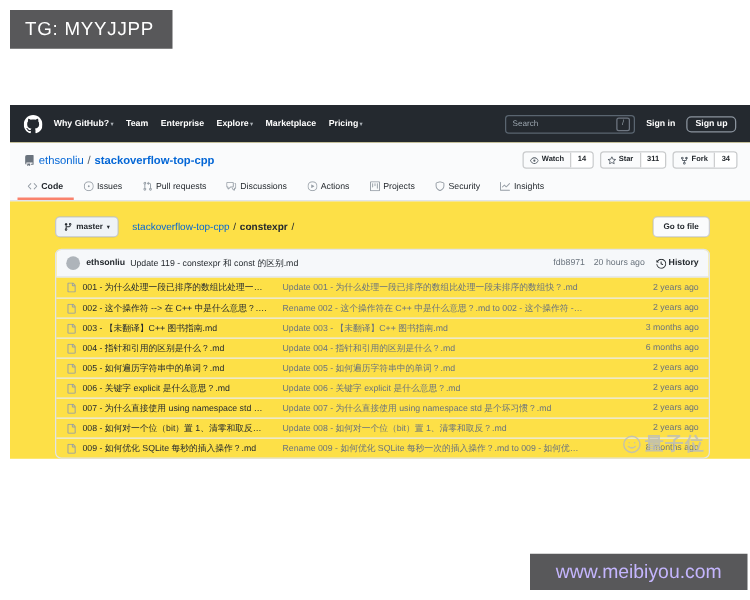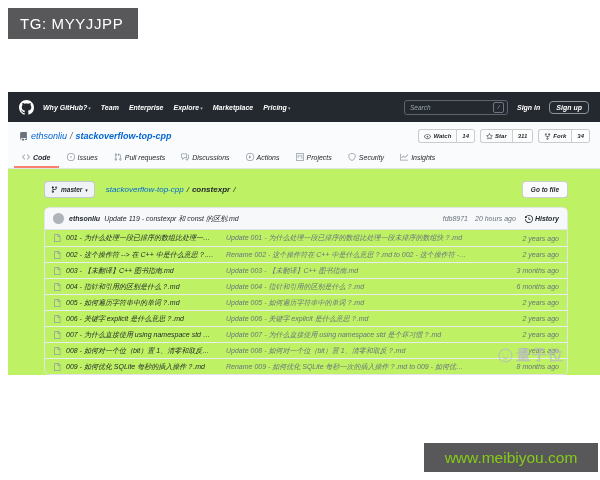--- a/index.html
+++ b/index.html
@@ -7,28 +7,28 @@
        font-family:"Liberation Sans","DejaVu Sans",sans-serif;
        -webkit-font-smoothing:antialiased;}
   .ico{display:inline-block;vertical-align:middle;}
   svg{display:block;}
 
   
   .tg-banner{position:absolute;left:8px;top:8px;width:130px;height:31px;
     background:var(--c-banner,#58585a);color:#fff;font-size:15px;letter-spacing:.6px;
     display:flex;align-items:center;padding-left:12px;box-sizing:border-box;}
   .site-banner{position:absolute;left:424px;top:443px;width:174px;height:29px;
-    background:var(--c-banner,#58585a);color:#84cc16;font-size:15.5px;
+    background:var(--c-banner,#58585a);color:#c4b5fd;font-size:15.5px;
     display:flex;align-items:center;justify-content:center;box-sizing:border-box;}
   .watermark{position:absolute;left:497px;top:346px;display:flex;align-items:center;gap:2px;
     color:var(--c-watermark,#b9bcbf);opacity:.8;pointer-events:none;}
   .watermark .wm-text{font-size:15px;font-weight:700;letter-spacing:1px;}
 
   
-  .gh{position:absolute;left:8px;top:92px;width:592px;background:#bef264;font-style:italic;}
+  .gh{position:absolute;left:8px;top:84px;width:592px;background:#fde047;}
 
   .gh-header{height:30px;background:var(--c-header,#24292f);display:flex;align-items:center;
     padding:0 11px;box-sizing:border-box;gap:9px;}
   .gh-logo{color:#fff;width:15px;height:15px;}
   .gh-nav{display:flex;gap:10px;align-items:center;}
   .nav-item{color:#fff;font-size:7px;font-weight:600;white-space:nowrap;cursor:pointer;}
   .nav-item .caret{font-size:5px;color:#aab0b6;margin-left:1px;}
   .gh-spacer{flex:1;}
   .gh-search{width:104px;height:15px;border:1px solid #5a6570;border-radius:3px;
     display:flex;align-items:center;justify-content:space-between;padding:0 3px 0 5px;box-sizing:border-box;}

